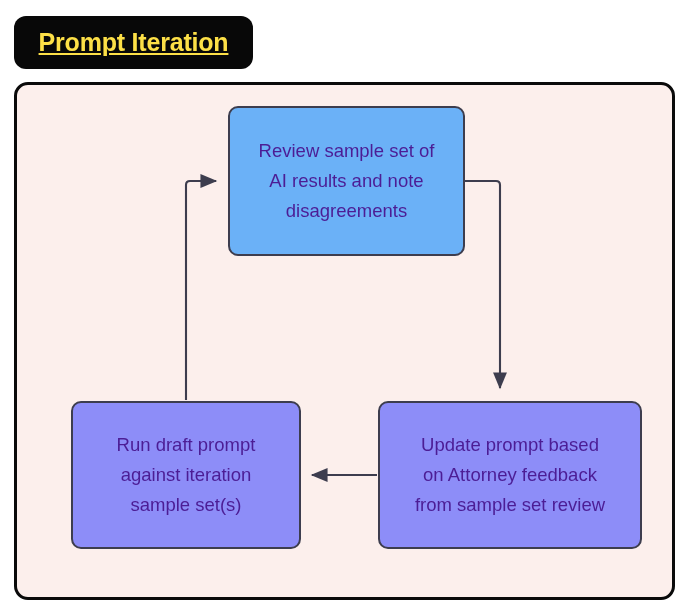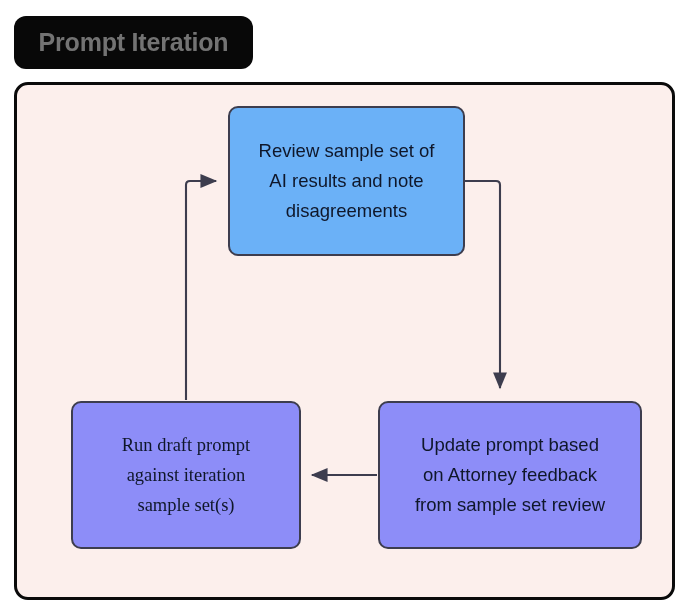--- a/index.html
+++ b/index.html
@@ -31,26 +31,27 @@
     width: 239px;
     height: 53px;
     background: #080808;
     border-radius: 12px;
     display: flex;
     align-items: center;
     justify-content: center;
     z-index: 5;
   }
   #title-badge .title-text {
-    color: #737373;
+    color: #fde047;
     font-size: 25px;
     font-weight: bold;
     letter-spacing: -0.2px;
     line-height: 1;
     white-space: nowrap;
+    text-decoration: underline;
   }
 
   
   #canvas-panel {
     position: absolute;
     left: 14px;
     top: 82px;
     width: 661px;
     height: 518px;
     box-sizing: border-box;
@@ -75,42 +76,41 @@
     position: absolute;
     box-sizing: border-box;
     border: 2px solid #3d3d4e;
     border-radius: 10px;
     display: flex;
     align-items: center;
     justify-content: center;
     z-index: 3;
   }
   .node .node-label {
-    color: #0f172a;
+    color: #4c1d95;
     font-size: 18.5px;
     line-height: 30px;
     text-align: center;
     white-space: pre-line;
     padding: 0 8px;
   }
 
   #node-review {
     left: 228px;
     top: 106px;
     width: 237px;
     height: 150px;
     background: #6bb1f7;
   }
   #node-run {
     left: 71px;
     top: 401px;
     width: 230px;
     height: 148px;
     background: #8d8df8;
-    font-family: Liberation Serif, serif;
   }
   #node-update {
     left: 378px;
     top: 401px;
     width: 264px;
     height: 148px;
     background: #8d8df8;
   }
 </style>
 </head>

